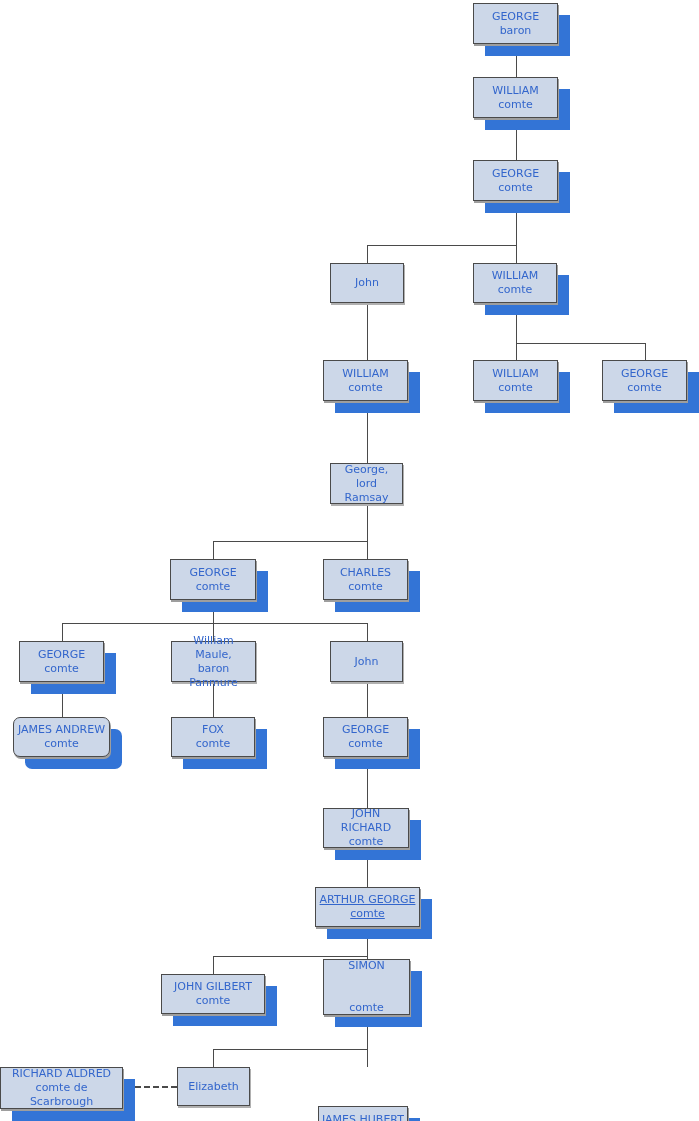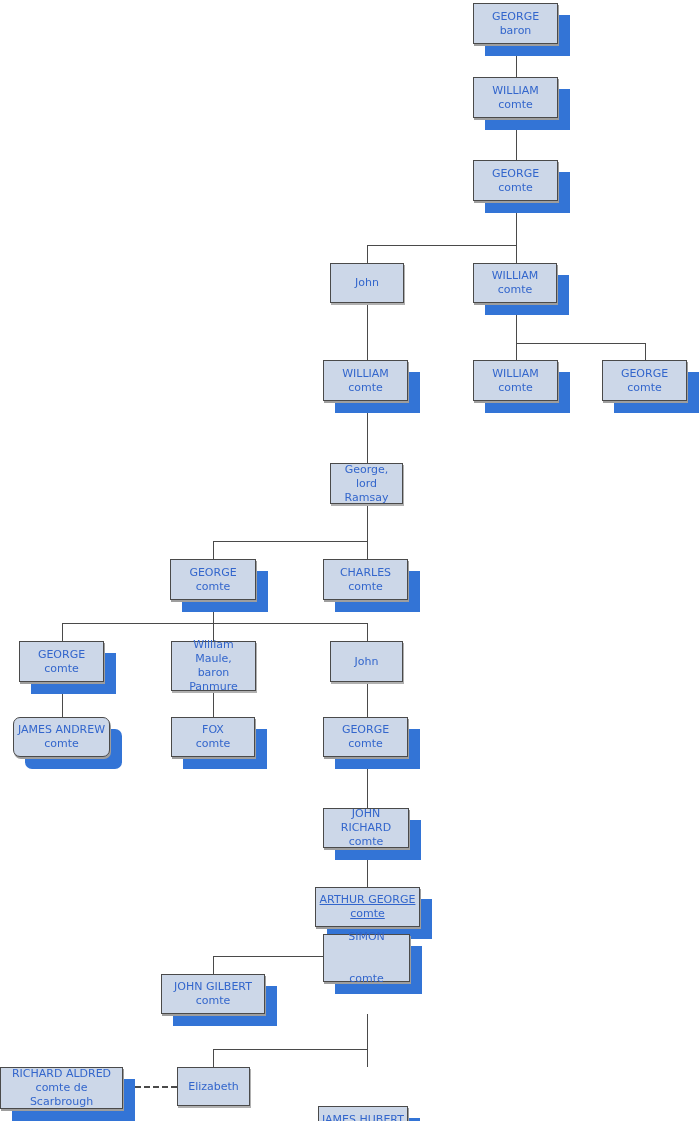--- a/index.html
+++ b/index.html
@@ -120,21 +120,21 @@
       <span>comte</span>
     </div>
     <div class="node blue-shadow" style="left: 323px; top: 559px; width: 85px; height: 41px;">
       <span>CHARLES</span>
       <span>comte</span>
     </div>
     <div class="node blue-shadow" style="left: 19px; top: 641px; width: 85px; height: 41px;">
       <span>GEORGE</span>
       <span>comte</span>
     </div>
-    <div class="node plain" style="left: 171px; top: 641px; width: 85px; height: 50px;">
+    <div class="node plain" style="left: 171px; top: 641px; width: 85px; height: 41px;">
       <span>William Maule,</span>
       <span>baron Panmure</span>
     </div>
     <div class="node plain" style="left: 330px; top: 641px; width: 73px; height: 41px;">
       <span>John</span>
     </div>
     <div class="node blue-shadow" style="left: 13px; top: 717px; width: 97px; height: 40px; border-radius: 7px;">
       <span>JAMES ANDREW</span>
       <span>comte</span>
     </div>
@@ -151,21 +151,21 @@
       <span>comte</span>
     </div>
     <div class="node blue-shadow" style="left: 315px; top: 887px; width: 105px; height: 40px; text-decoration: underline;">
       <span>ARTHUR GEORGE</span>
       <span>comte</span>
     </div>
     <div class="node blue-shadow" style="left: 161px; top: 974px; width: 104px; height: 40px;">
       <span>JOHN GILBERT</span>
       <span>comte</span>
     </div>
-    <div class="node blue-shadow" style="left: 323px; top: 934px; width: 87px; height: 48px; gap: 28px;">
+    <div class="node blue-shadow" style="left: 323px; top: 959px; width: 87px; height: 56px; gap: 28px;">
       <span>SIMON</span>
       <span>comte</span>
     </div>
     <div class="node blue-shadow" style="left: 0px; top: 1067px; width: 123px; height: 42px;">
       <span>RICHARD ALDRED</span>
       <span>comte de Scarbrough</span>
     </div>
     <div class="node plain" style="left: 177px; top: 1067px; width: 73px; height: 39px;">
       <span>Elizabeth</span>
     </div>

